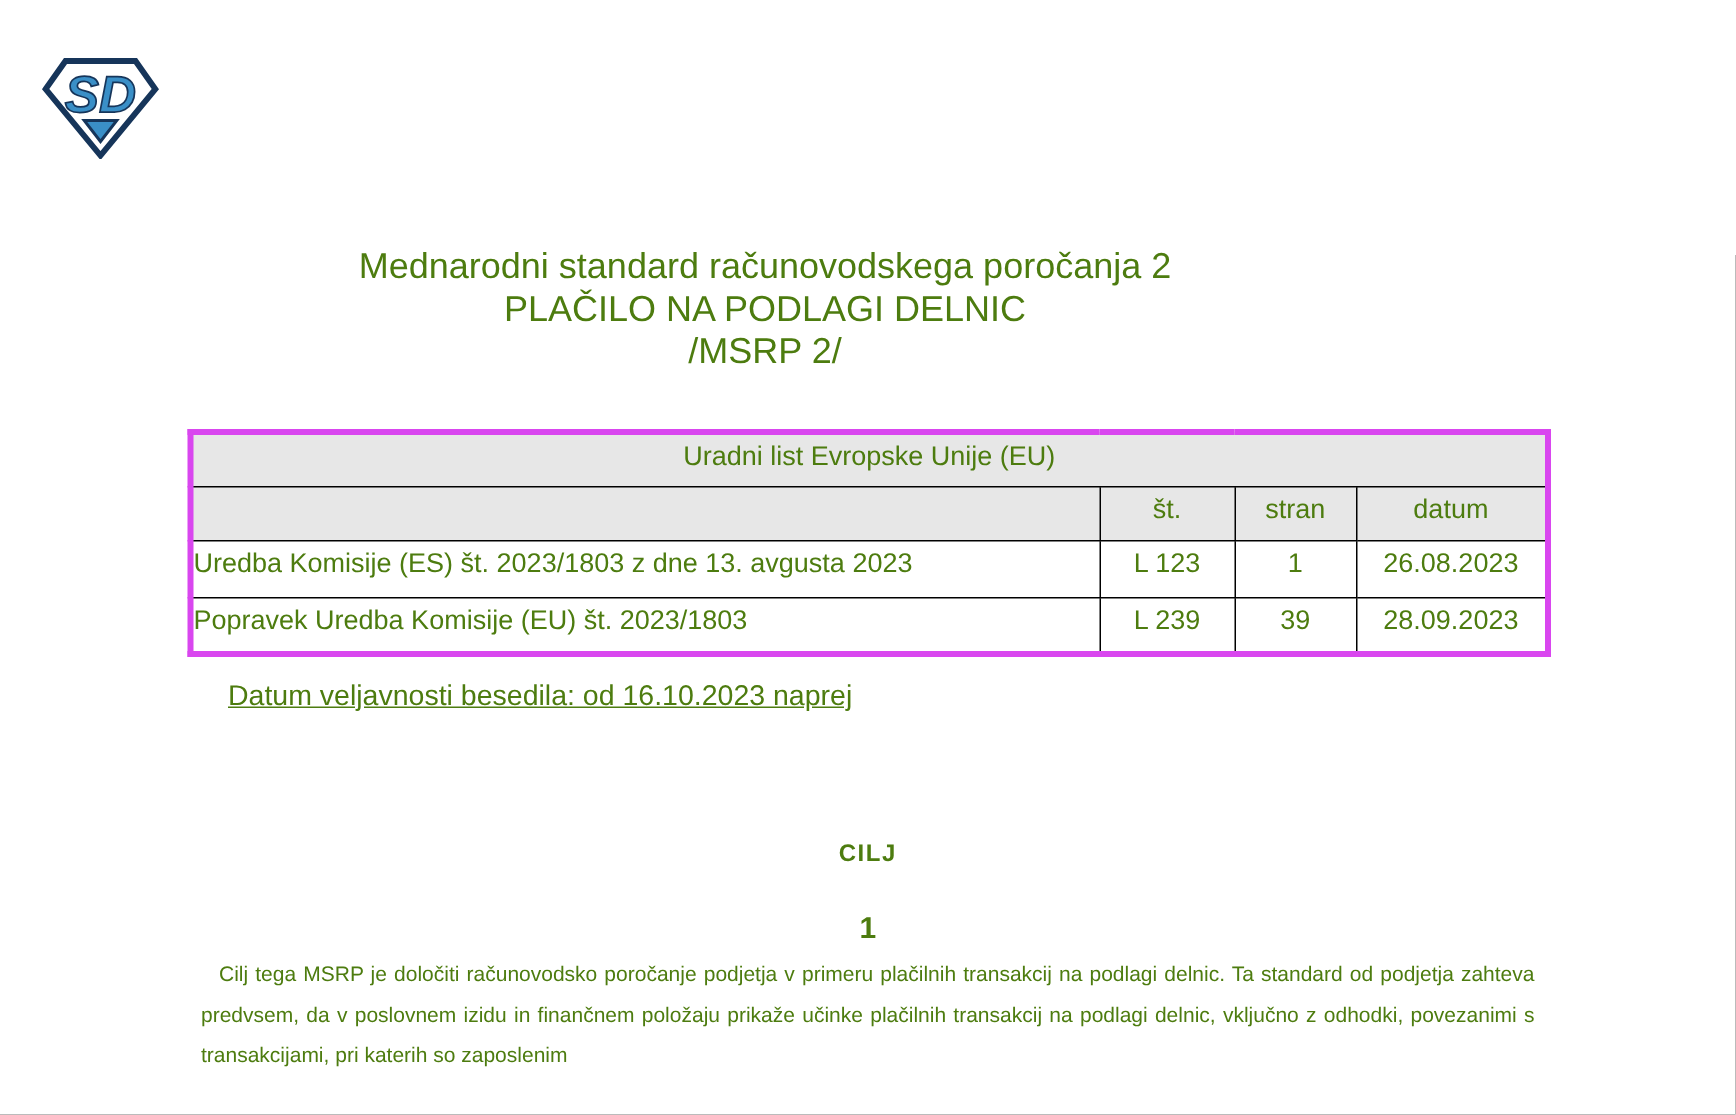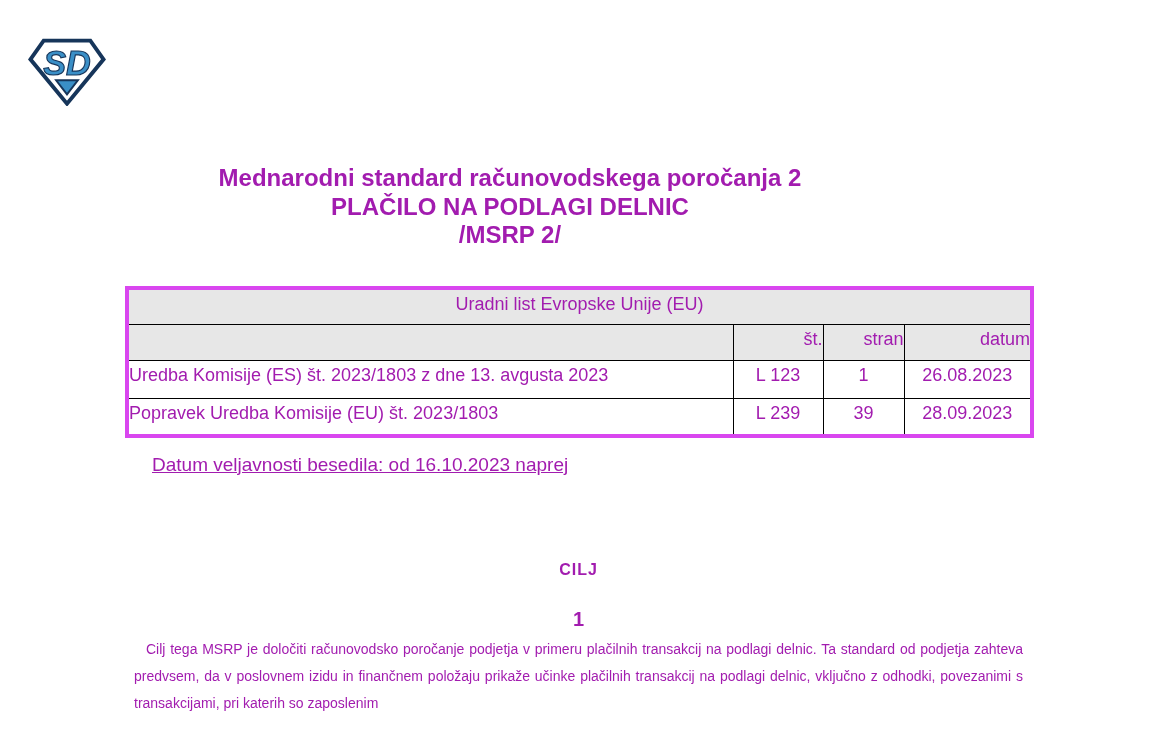--- a/index.html
+++ b/index.html
@@ -4,37 +4,37 @@
 <style>
   * { margin: 0; padding: 0; box-sizing: border-box; }
   html, body { background: #888; }
   .page {
     position: relative;
     width: 1157px;
     height: 743px;
     background: #ffffff;
     overflow: hidden;
     font-family: "Liberation Sans", sans-serif;
-    color: #a21caf;
+    color: #4d7c0f;
     margin: 0 auto;
   }
   .logo {
     position: absolute;
     left: 28px;
     top: 36px;
     width: 78px;
     height: 70px;
   }
   .title-block {
     position: absolute;
     left: 0;
     top: 164px;
     width: 1020px;
     text-align: center;
-    font-weight: bold;
+    font-weight: normal;
     font-size: 24px;
     line-height: 28.5px;
   }
   table.journal {
     position: absolute;
     left: 125px;
     top: 286px;
     width: 905px;
     border-collapse: collapse;
     table-layout: fixed;
@@ -42,21 +42,21 @@
     border: 4px solid #d946ef;
   }
   table.journal td {
     border: 1.5px solid #000;
     vertical-align: top;
     padding-top: 4px;
     padding-bottom: 4px;
   }
   table.journal td.gray { background: #e7e7e7; }
   table.journal td.caption { text-align: center; height: 36px; }
-  table.journal td.colhead { text-align: right; height: 36px; }
+  table.journal td.colhead { text-align: center; height: 36px; }
   table.journal td.name-cell { text-align: left; padding-left: 0; height: 38px; }
   table.journal td.center { text-align: center; }
   .validity {
     position: absolute;
     left: 152px;
     top: 452px;
     font-size: 19px;
     line-height: 25.5px;
   }
   .validity .line { text-decoration: underline; }

